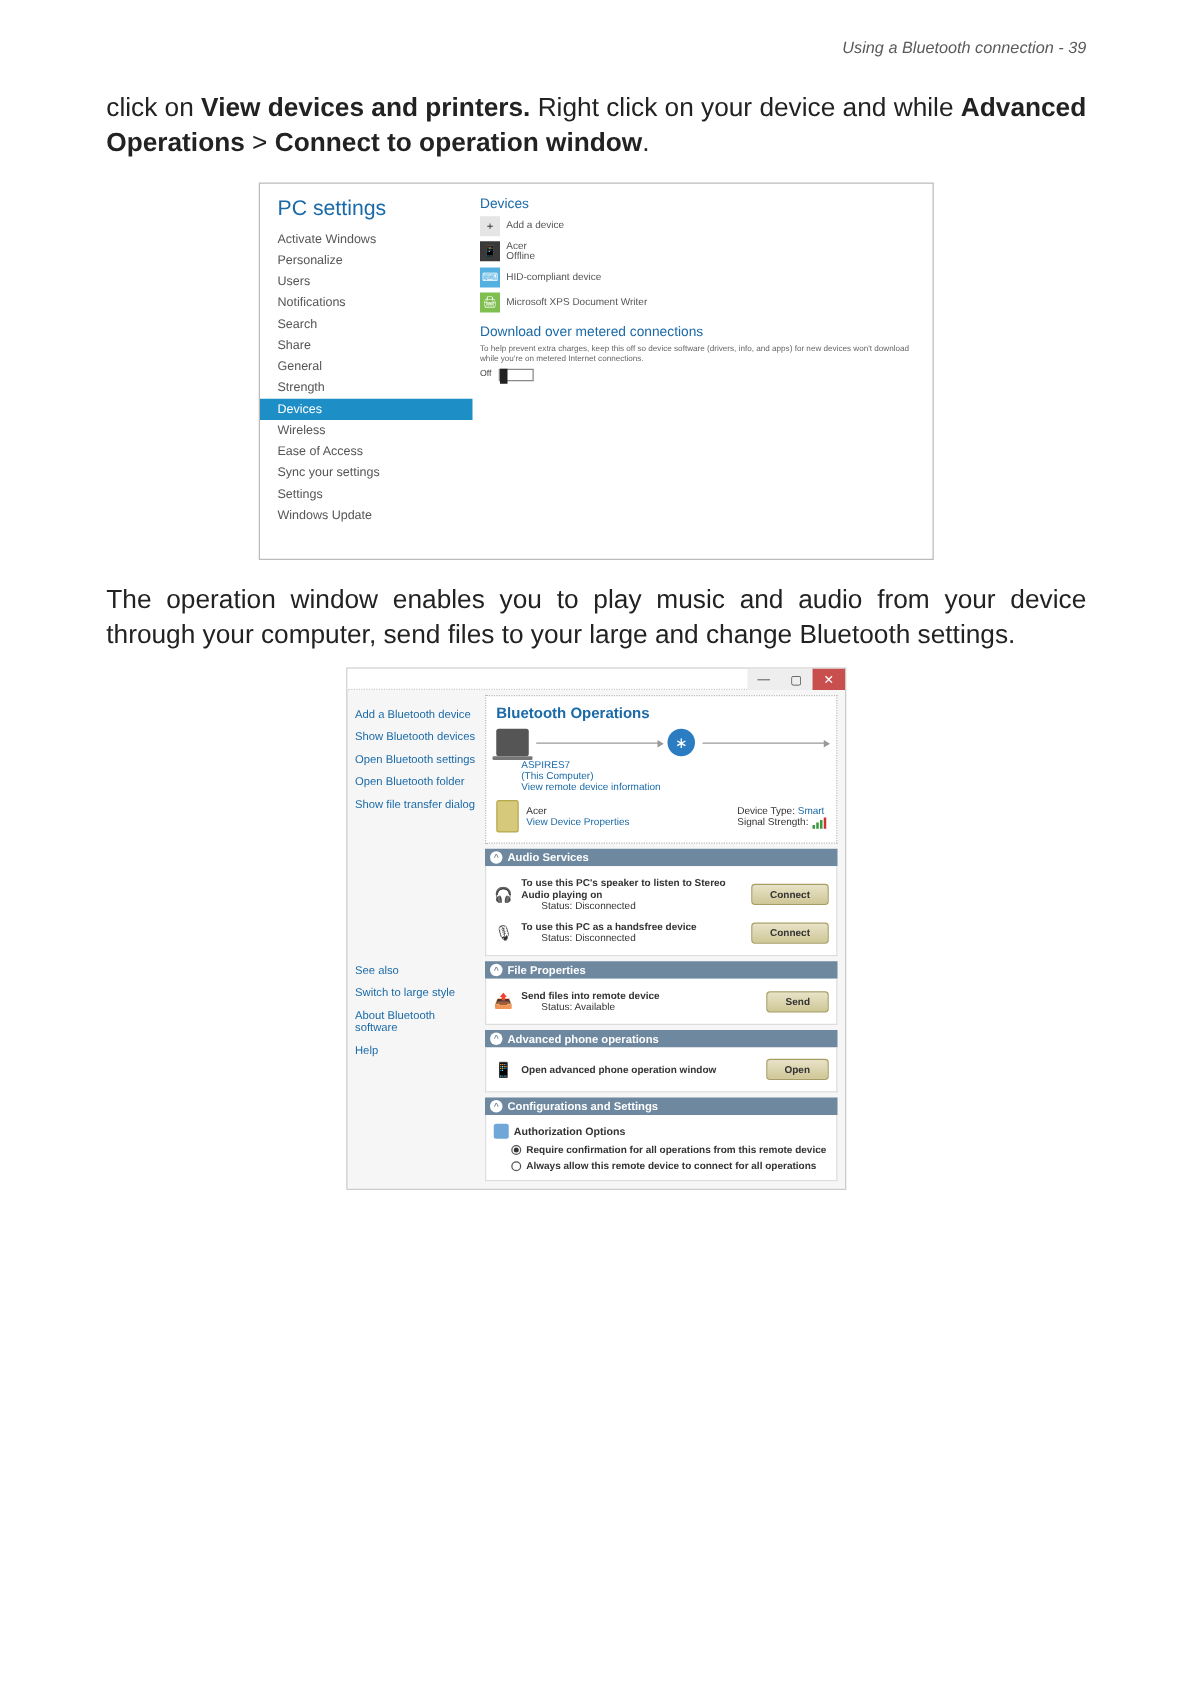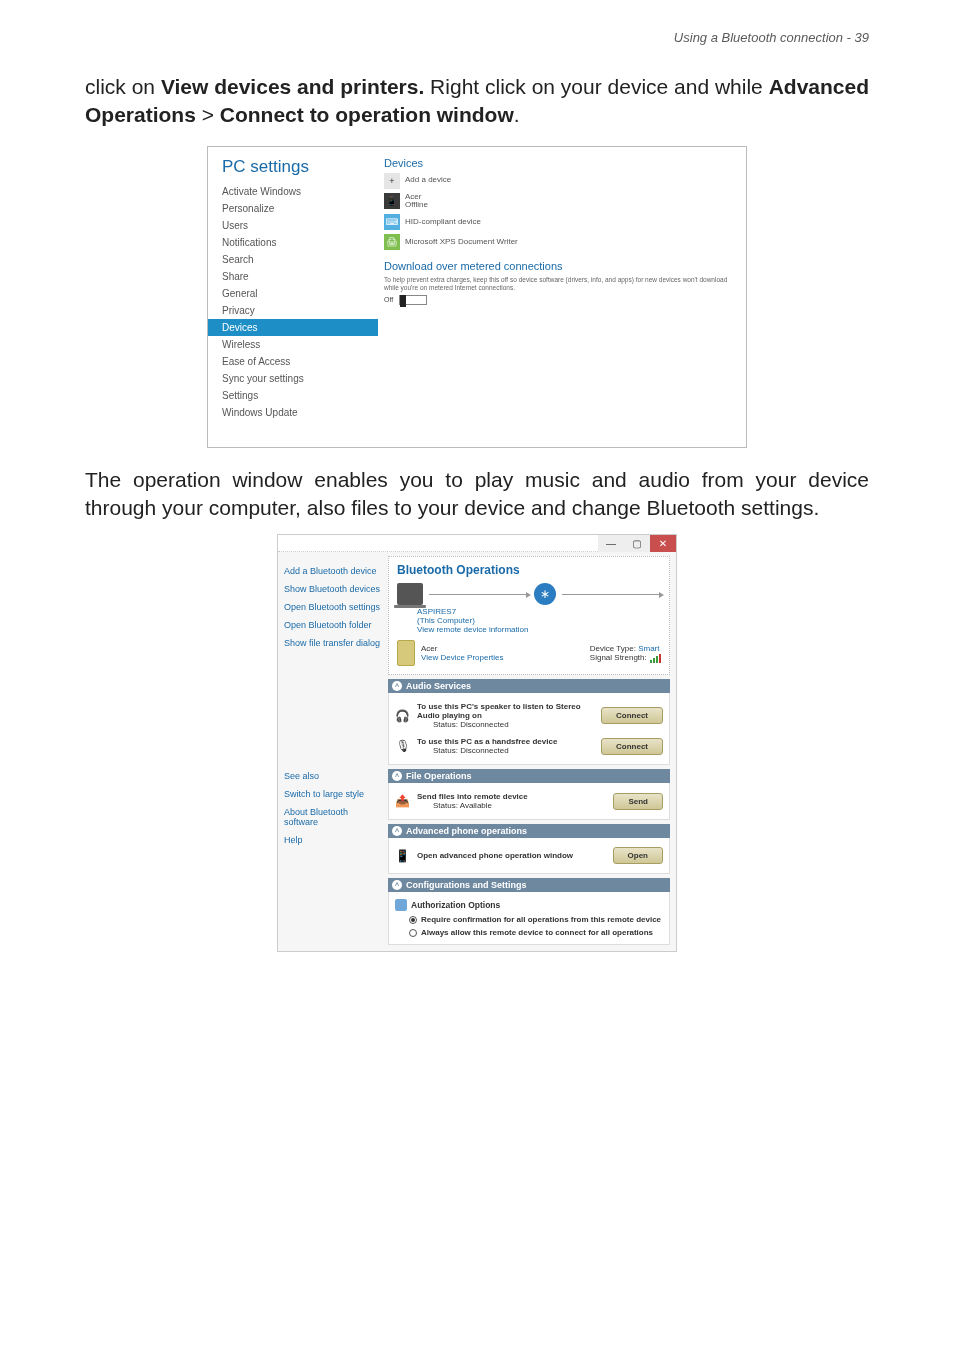--- a/index.html
+++ b/index.html
@@ -131,21 +131,21 @@
     <div class="shot1-inner">
       <div class="s1-sidebar">
         <div class="s1-title">PC settings</div>
         <div class="s1-item">Activate Windows</div>
         <div class="s1-item">Personalize</div>
         <div class="s1-item">Users</div>
         <div class="s1-item">Notifications</div>
         <div class="s1-item">Search</div>
         <div class="s1-item">Share</div>
         <div class="s1-item">General</div>
-        <div class="s1-item">Privacy</div>
+        <div class="s1-item">Strength</div>
         <div class="s1-item selected">Devices</div>
         <div class="s1-item">Wireless</div>
         <div class="s1-item">Ease of Access</div>
         <div class="s1-item">Sync your settings</div>
         <div class="s1-item">Settings</div>
         <div class="s1-item">Windows Update</div>
       </div>
       <div class="s1-main">
         <div class="s1-sec-title">Devices</div>
         <div class="s1-dev-row">
@@ -173,21 +173,21 @@
           <div class="s1-toggle-row">
             <span style="font-size:7px;">Off</span>
             <div class="s1-toggle"></div>
           </div>
         </div>
       </div>
     </div>
   </div>
 </div>
 
-<p class="body-text" style="margin-top:18px;">The operation window enables you to play music and audio from your device through your computer, also files to your device and change Bluetooth settings.</p>
+<p class="body-text" style="margin-top:18px;">The operation window enables you to play music and audio from your device through your computer, send files to your large and change Bluetooth settings.</p>
 
 <div class="shot2-wrap">
   <div class="shot2">
     <div class="s2-titlebar">
       <div class="tb-btn tb-min">—</div>
       <div class="tb-btn tb-max">▢</div>
       <div class="tb-btn tb-close">✕</div>
     </div>
     <div class="s2-body">
       <div class="s2-left">
@@ -252,21 +252,21 @@
                 <span class="st">Status:  Disconnected</span>
               </div>
               <button class="s2-btn">Connect</button>
             </div>
           </div>
         </div>
 
         <div class="s2-section">
           <div class="s2-sec-head">
               <span class="s2-chev">^</span>
-              <span>File Operations</span>
+              <span>File Properties</span>
             </div>
           <div class="s2-sec-body">
             <div class="s2-svc-row">
               <div class="s2-svc-ico">📤</div>
               <div class="s2-svc-txt">
                 <span>Send files into remote device</span>
                 <span class="st">Status:  Available</span>
               </div>
               <button class="s2-btn">Send</button>
             </div>

